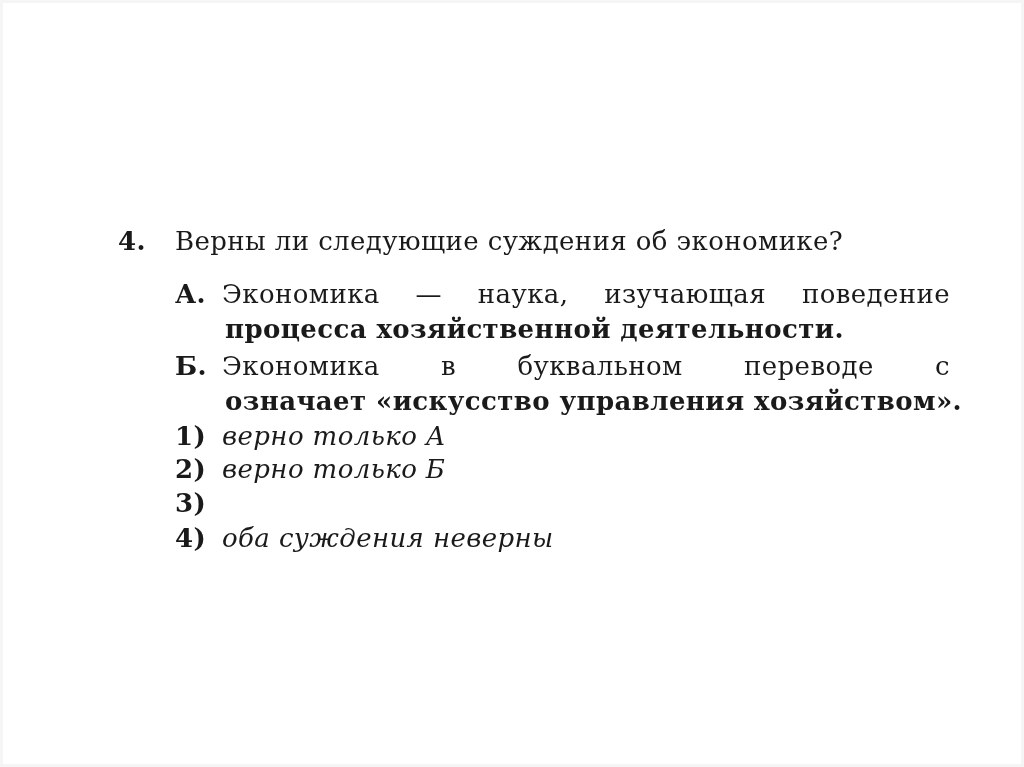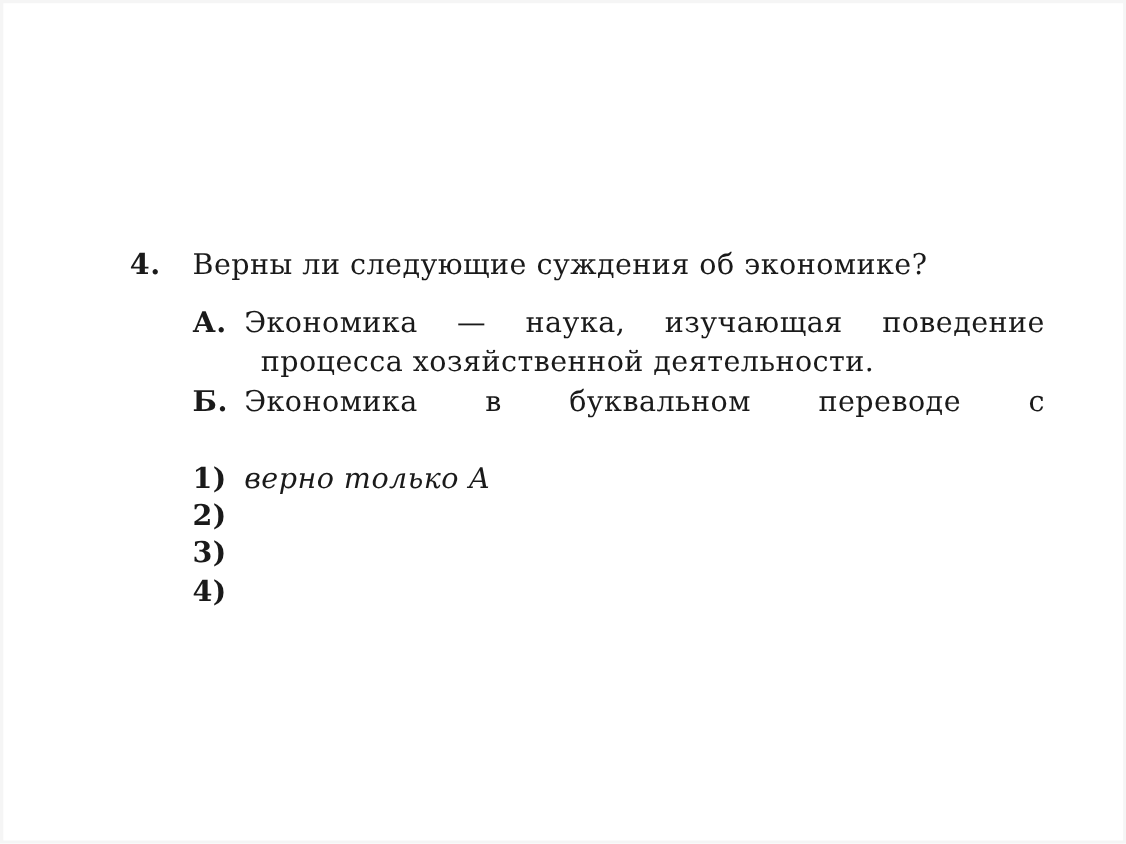--- a/index.html
+++ b/index.html
@@ -42,21 +42,22 @@
     left: 175px;
     font-weight: 700;
   }
   .text {
     position: absolute;
     left: 222px;
     font-style: italic;
   }
   .cont {
     position: absolute;
-    left: 237px;
+    left: 225px;
+    font-weight: bold;
   }
   
   .just {
     position: absolute;
     left: 222px;
     width: 728px;
     text-align: justify;
     text-align-last: justify;
     white-space: normal;
   }
@@ -76,28 +77,33 @@
     <span class="just">Экономика — наука, изучающая поведение участников</span>
   </div>
   <div class="row" style="top:312px">
     <span class="cont">процесса хозяйственной деятельности.</span>
   </div>
 
   <div class="row" style="top:349px">
     <span class="label">Б.</span>
     <span class="just">Экономика в буквальном переводе с древнегреческого</span>
   </div>
+  <div class="row" style="top:384px">
+    <span class="cont">означает «искусство управления хозяйством».</span>
+  </div>
 
   <div class="row" style="top:419px">
     <span class="label">1)</span>
     <span class="text">верно только А</span>
   </div>
   <div class="row" style="top:452px">
     <span class="label">2)</span>
+    <span class="text">верно только Б</span>
   </div>
   <div class="row" style="top:486px">
     <span class="label">3)</span>
   </div>
   <div class="row" style="top:521px">
     <span class="label">4)</span>
+    <span class="text">оба суждения неверны</span>
   </div>
 
 </div>
 
 </body></html>

